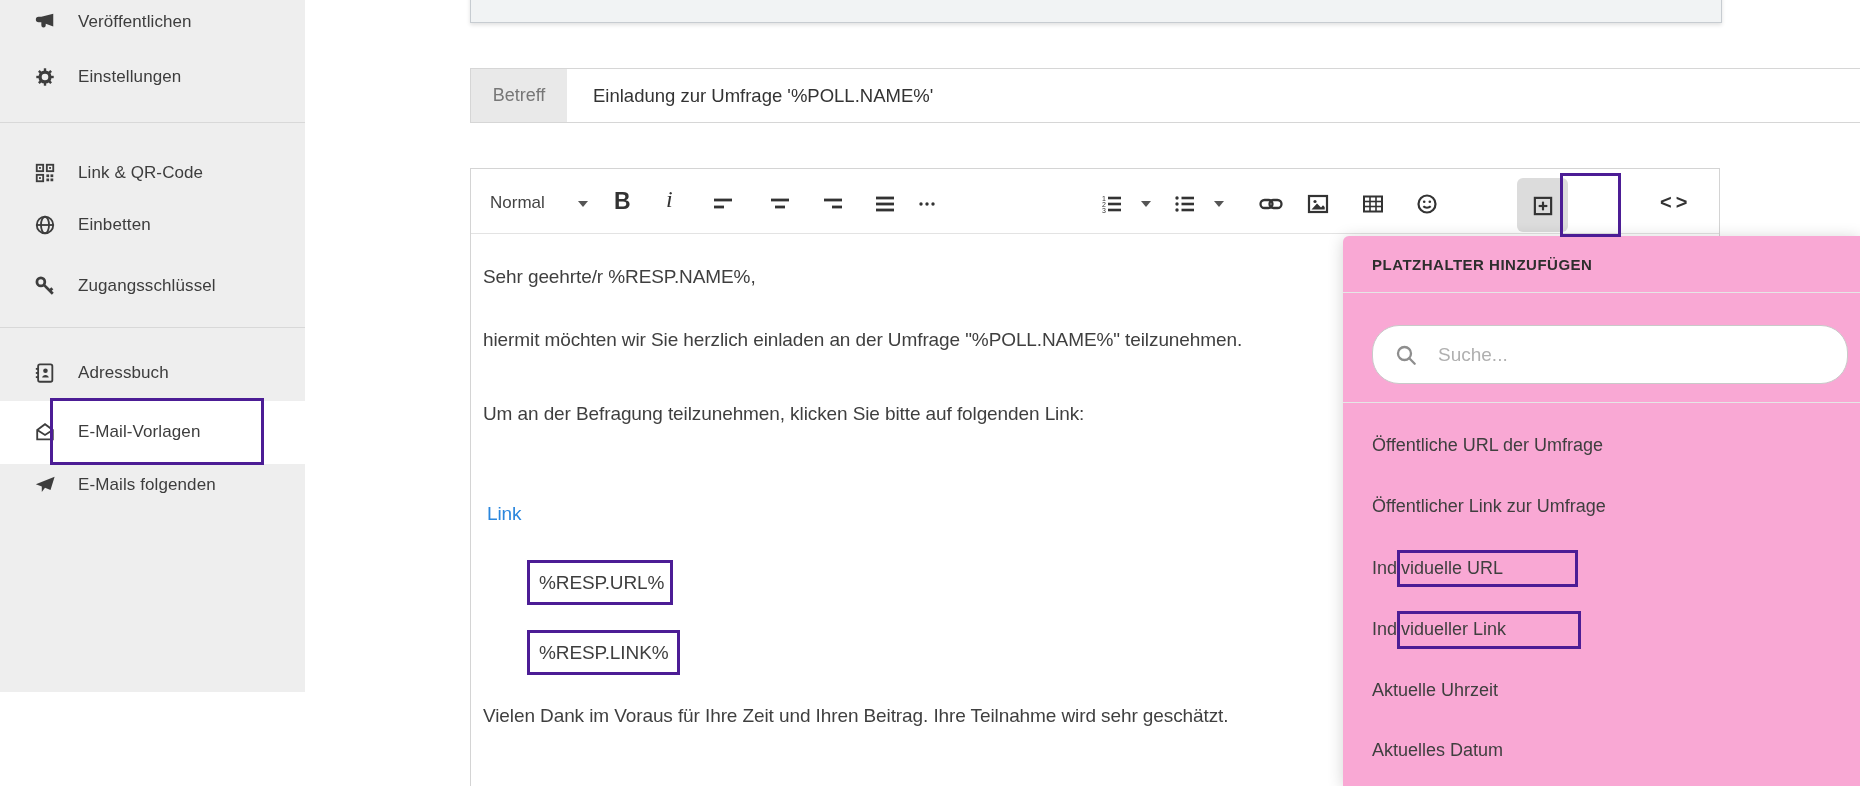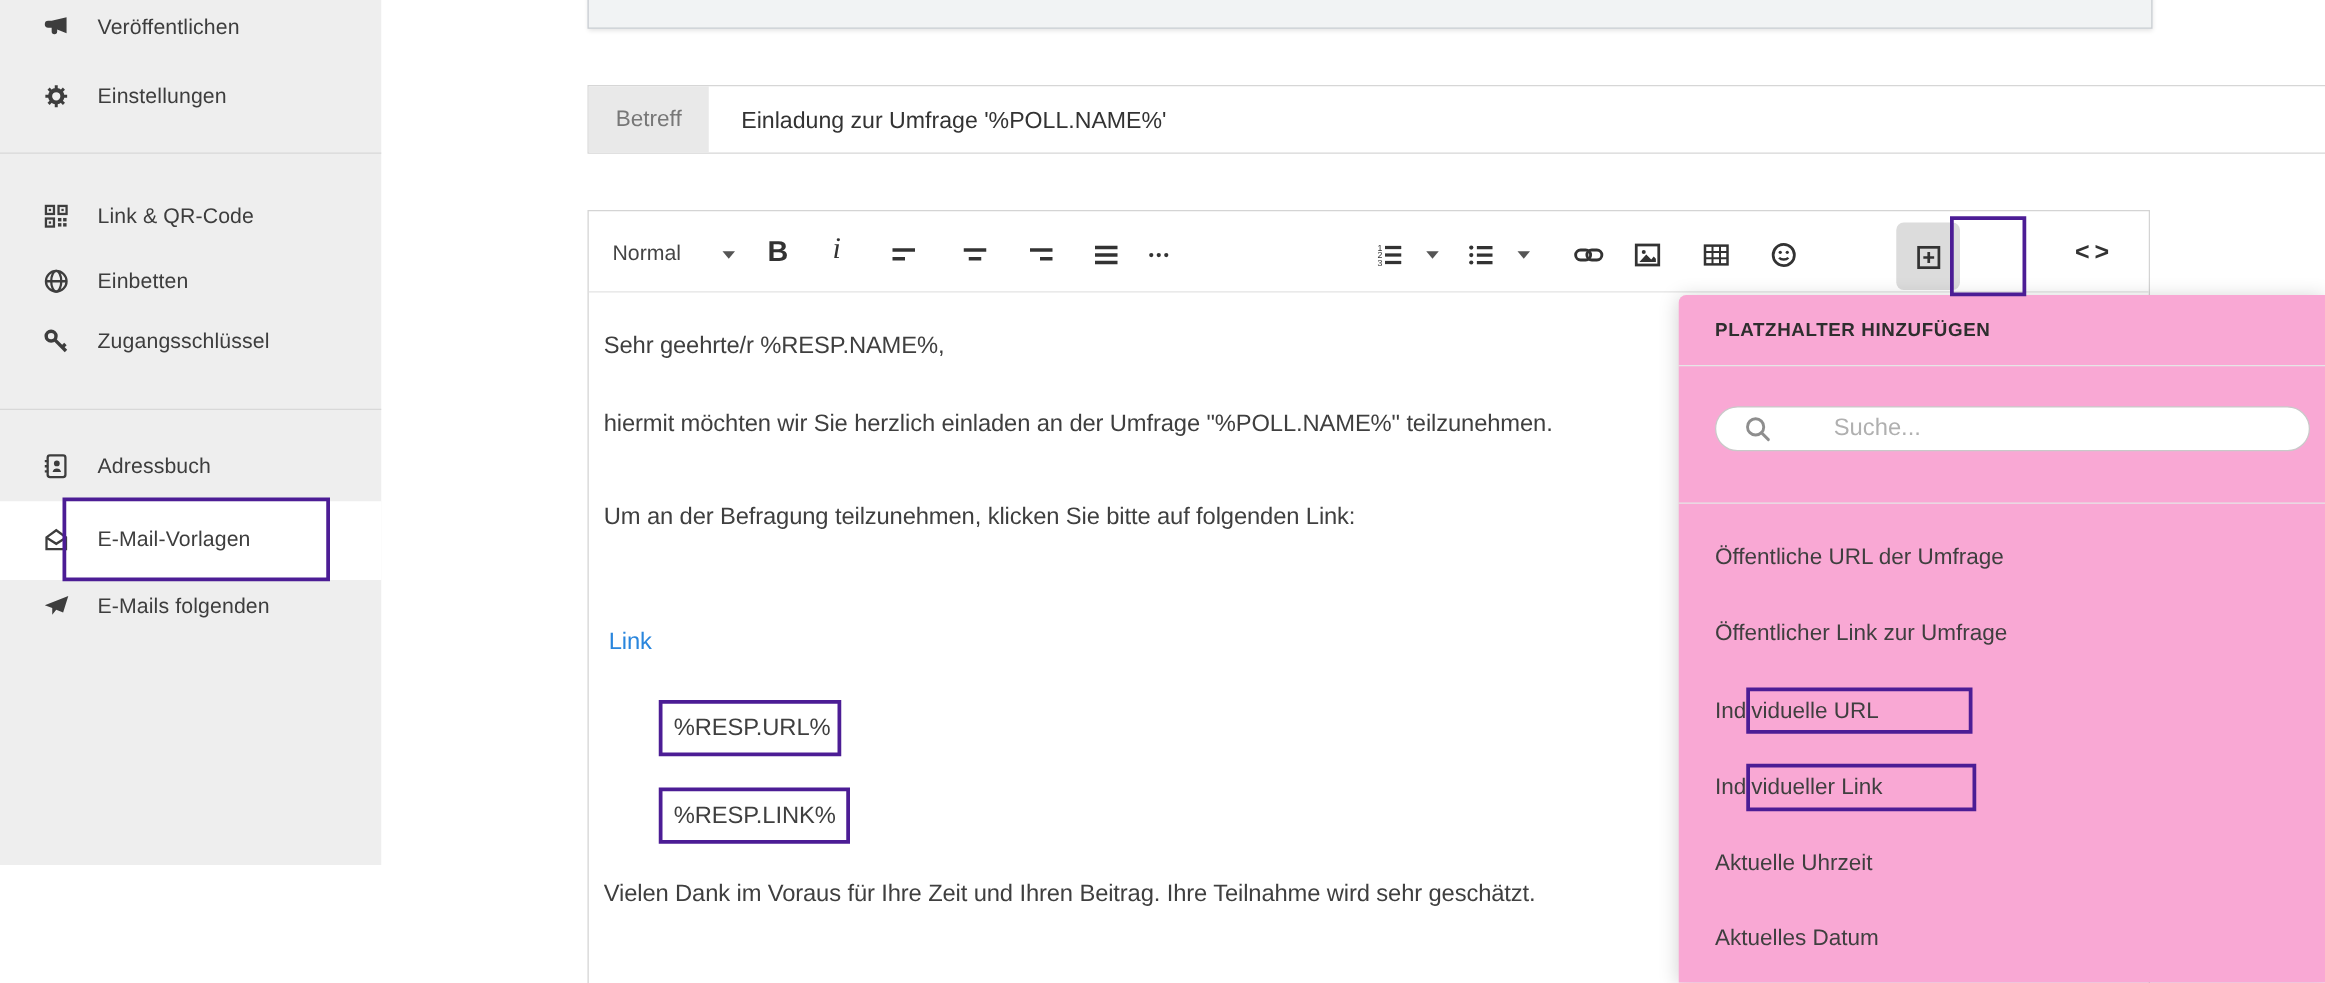--- a/index.html
+++ b/index.html
@@ -48,22 +48,22 @@
   #edit-link { color:#2a86dd; cursor:pointer; }
   .ann-text { display:flex; align-items:center; padding-left:9px; font-size:19px; color:#3f3f3f;
     pointer-events:auto; }
 
   
   #panel { left:1343px; top:236px; width:517px; height:550px; background:#f9a8d4; z-index:10;
     border-radius:6px 0 0 0; box-shadow:0 2px 16px rgba(0,0,0,.18); }
   #panel-header { position:absolute; left:0; top:0; width:100%; height:57px; display:flex; align-items:center;
     padding-left:29px; border-bottom:1px solid #e6e6e6; }
   #panel-title { font-size:15px; font-weight:bold; letter-spacing:.5px; color:#2e2e2e; }
-  #search-pill { position:absolute; left:29px; top:89px; width:476px; height:36px; border:1.5px solid #c9c9c9;
-    border-radius:27px; display:flex; align-items:center; padding-left:21px; background:#fff;justify-content:space-between; }
+  #search-pill { position:absolute; left:29px; top:89px; width:476px; height:59px; border:1.5px solid #c9c9c9;
+    border-radius:27px; display:flex; align-items:center; padding-left:21px; background:#fff; }
   #search-input { border:none; outline:none; margin-left:20px; font-size:19px; color:#555; width:380px;
     font-family:inherit; background:transparent; }
   #search-input::placeholder { color:#b0b0b0; }
   #panel-div2 { position:absolute; left:0; top:166px; width:100%; height:1px; background:#e6e6e6; }
   .panel-item { position:absolute; left:29px; height:38px; display:flex; align-items:center;
     font-size:18px; color:#3f3f3f; cursor:pointer; white-space:nowrap; }
 </style>
 </head>
 <body>
 
@@ -116,21 +116,21 @@
   <div class="side-row" style="top:203px">
     <svg width="22" height="22" viewBox="0 0 24 24">
         <g fill="none" stroke="#3d3d3d" stroke-width="2">
           <circle cx="12" cy="12" r="9"></circle>
           <line x1="3" y1="12" x2="21" y2="12"></line>
           <ellipse cx="12" cy="12" rx="4.4" ry="9"></ellipse>
         </g>
       </svg>
     <span class="lbl">Einbetten</span>
   </div>
-  <div class="side-row" style="top:251px">
+  <div class="side-row" style="top:264px">
     <svg width="22" height="22" viewBox="0 0 24 24">
         <circle cx="7.5" cy="7.5" r="4.3" fill="none" stroke="#3d3d3d" stroke-width="3"></circle>
         <g stroke="#3d3d3d" stroke-width="3">
           <line x1="10.8" y1="10.8" x2="20.5" y2="20.5"></line>
           <line x1="17.2" y1="17.2" x2="20" y2="14.4"></line>
         </g>
       </svg>
     <span class="lbl">Zugangsschlüssel</span>
   </div>
   <div class="side-div" style="top:327px"></div>

